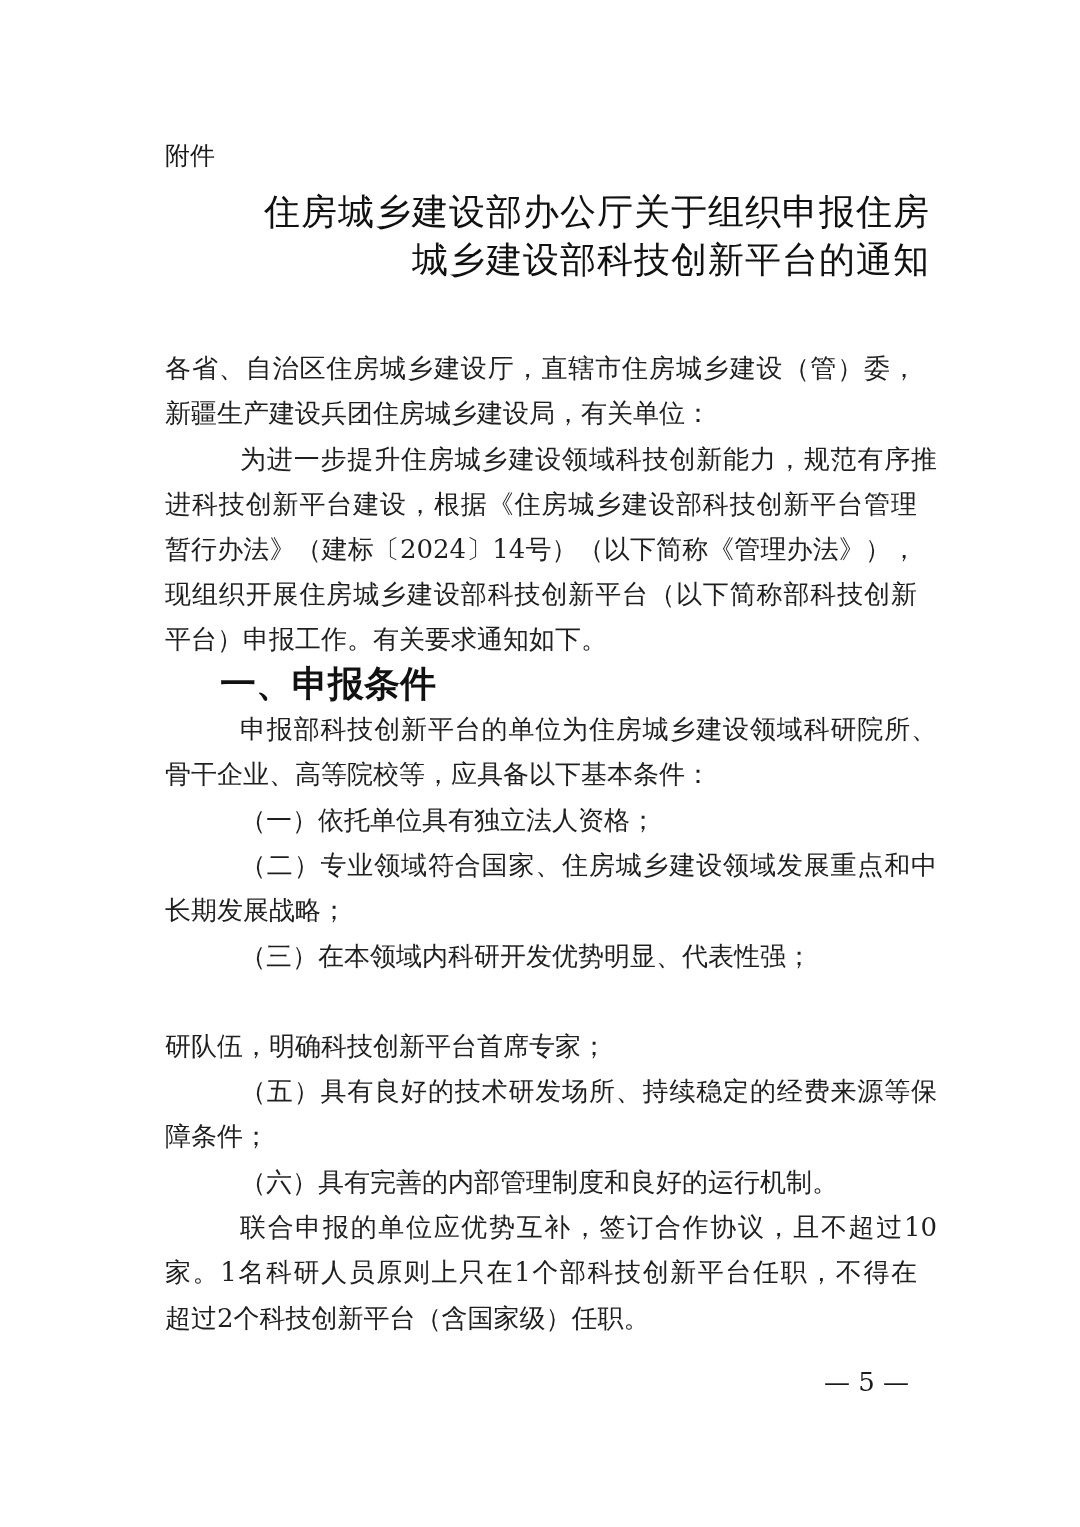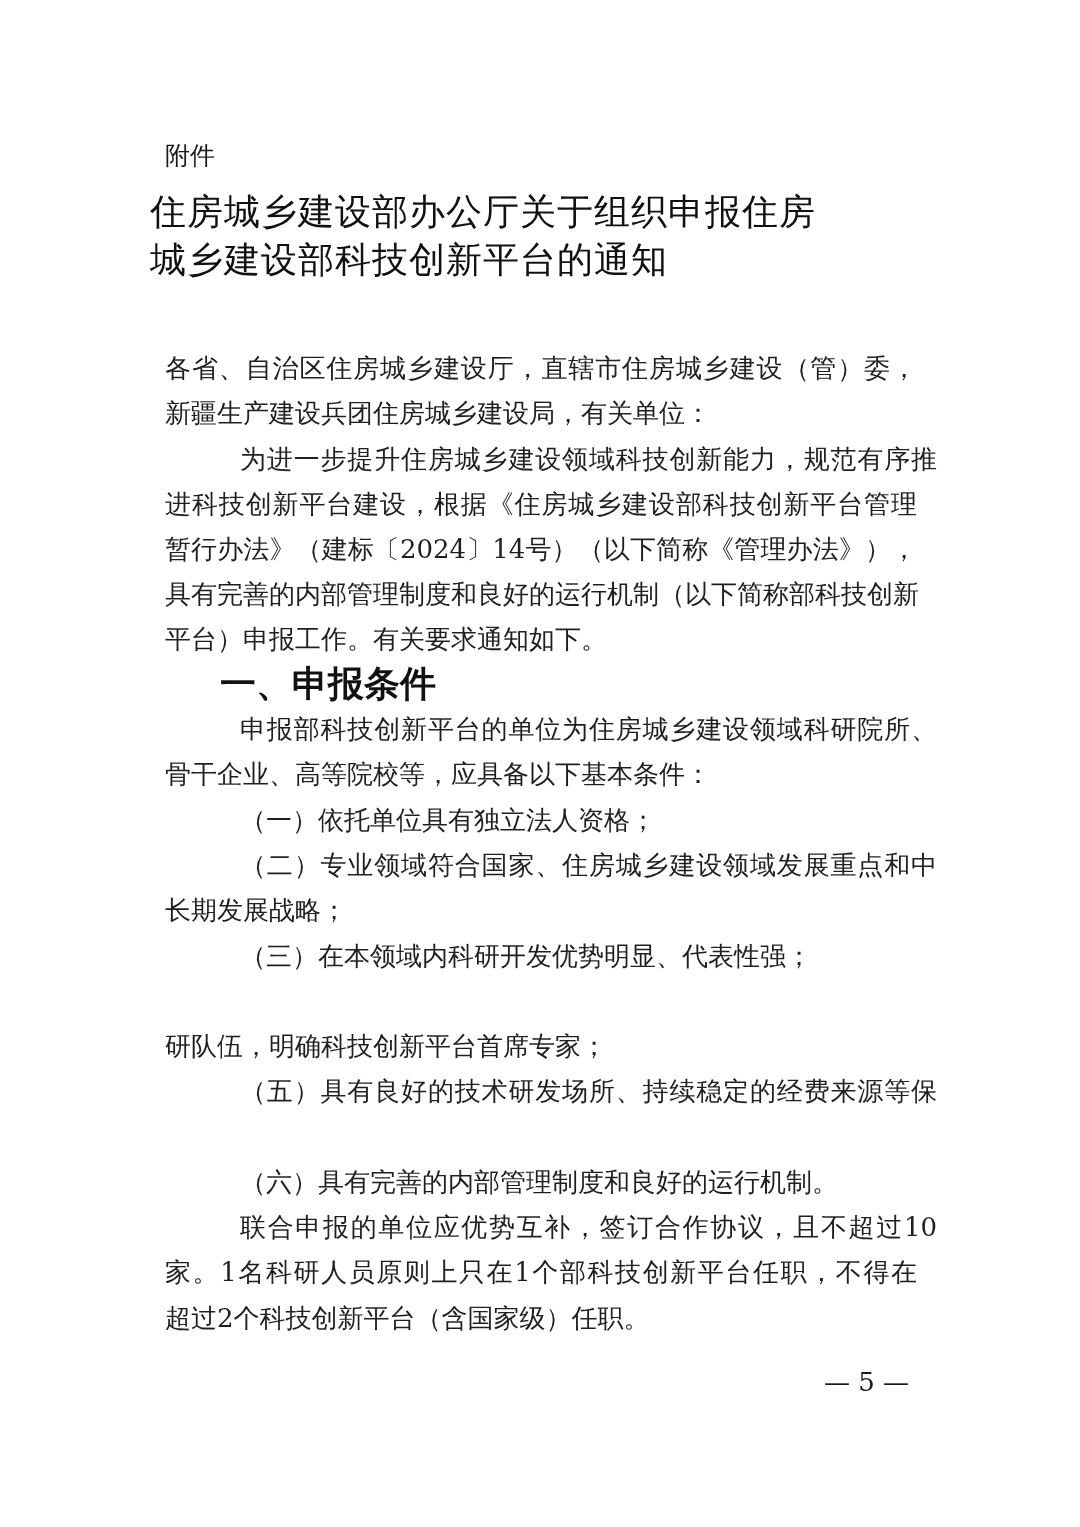--- a/index.html
+++ b/index.html
@@ -27,21 +27,21 @@
       top: 140px;
       font-family: "DejaVu Sans", sans-serif;
       font-size: 25px;
       line-height: 32px;
       color: #1a1a1a;
     }
     .title {
       position: absolute;
       left: 150px;
       width: 780px;
-      text-align: left;
+      text-align: right;
       font-family: "DejaVu Sans", sans-serif;
       font-size: 36px;
       letter-spacing: 1px;
       color: #111111;
       font-weight: normal;
     }
     .title.l1 { top: 188px; }
     .title.l2 { top: 236px; }
 
     .line {
@@ -89,38 +89,39 @@
 
   <div class="title l1">住房城乡建设部办公厅关于组织申报住房</div>
   <div class="title l2">城乡建设部科技创新平台的通知</div>
 
   <div class="line" style="top:345px">各省、自治区住房城乡建设厅，直辖市住房城乡建设（管）委，</div>
   <div class="line short" style="top:390px">新疆生产建设兵团住房城乡建设局，有关单位：</div>
 
   <div class="line indent" style="top:436px">为进一步提升住房城乡建设领域科技创新能力，规范有序推</div>
   <div class="line" style="top:481px">进科技创新平台建设，根据《住房城乡建设部科技创新平台管理</div>
   <div class="line" style="top:526px">暂行办法》（建标〔2024〕14号）（以下简称《管理办法》），</div>
-  <div class="line" style="top:571px">具有完善的内部管理制度和良好的运行机制（以下简称部科技创新</div>
+  <div class="line" style="top:571px">现组织开展住房城乡建设部科技创新平台（以下简称部科技创新</div>
   <div class="line short" style="top:616px">平台）申报工作。有关要求通知如下。</div>
 
   <div class="heading" style="top:661px">一、申报条件</div>
 
   <div class="line indent" style="top:706px">申报部科技创新平台的单位为住房城乡建设领域科研院所、</div>
   <div class="line short" style="top:751px">骨干企业、高等院校等，应具备以下基本条件：</div>
 
   <div class="line indent short" style="top:797px">（一）依托单位具有独立法人资格；</div>
 
   <div class="line indent" style="top:842px">（二）专业领域符合国家、住房城乡建设领域发展重点和中</div>
   <div class="line short" style="top:887px">长期发展战略；</div>
 
   <div class="line indent short" style="top:933px">（三）在本领域内科研开发优势明显、代表性强；</div>
 
   <div class="line short" style="top:1023px">研队伍，明确科技创新平台首席专家；</div>
 
   <div class="line indent" style="top:1068px">（五）具有良好的技术研发场所、持续稳定的经费来源等保</div>
+  <div class="line short" style="top:1113px">障条件；</div>
 
   <div class="line indent short" style="top:1159px">（六）具有完善的内部管理制度和良好的运行机制。</div>
 
   <div class="line indent" style="top:1204px">联合申报的单位应优势互补，签订合作协议，且不超过10</div>
   <div class="line" style="top:1249px">家。1名科研人员原则上只在1个部科技创新平台任职，不得在</div>
   <div class="line short" style="top:1295px">超过2个科技创新平台（含国家级）任职。</div>
 
   <div class="page-number">— 5 —</div>
 </div>
 

